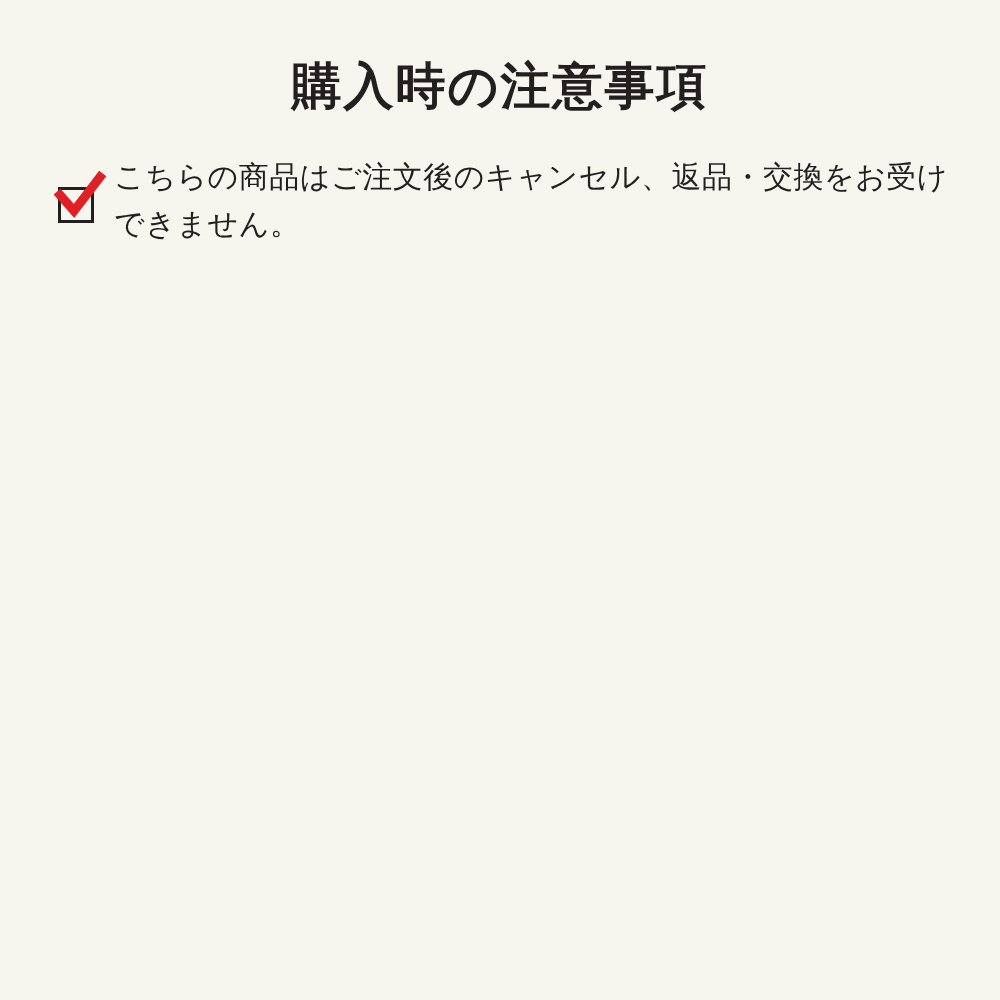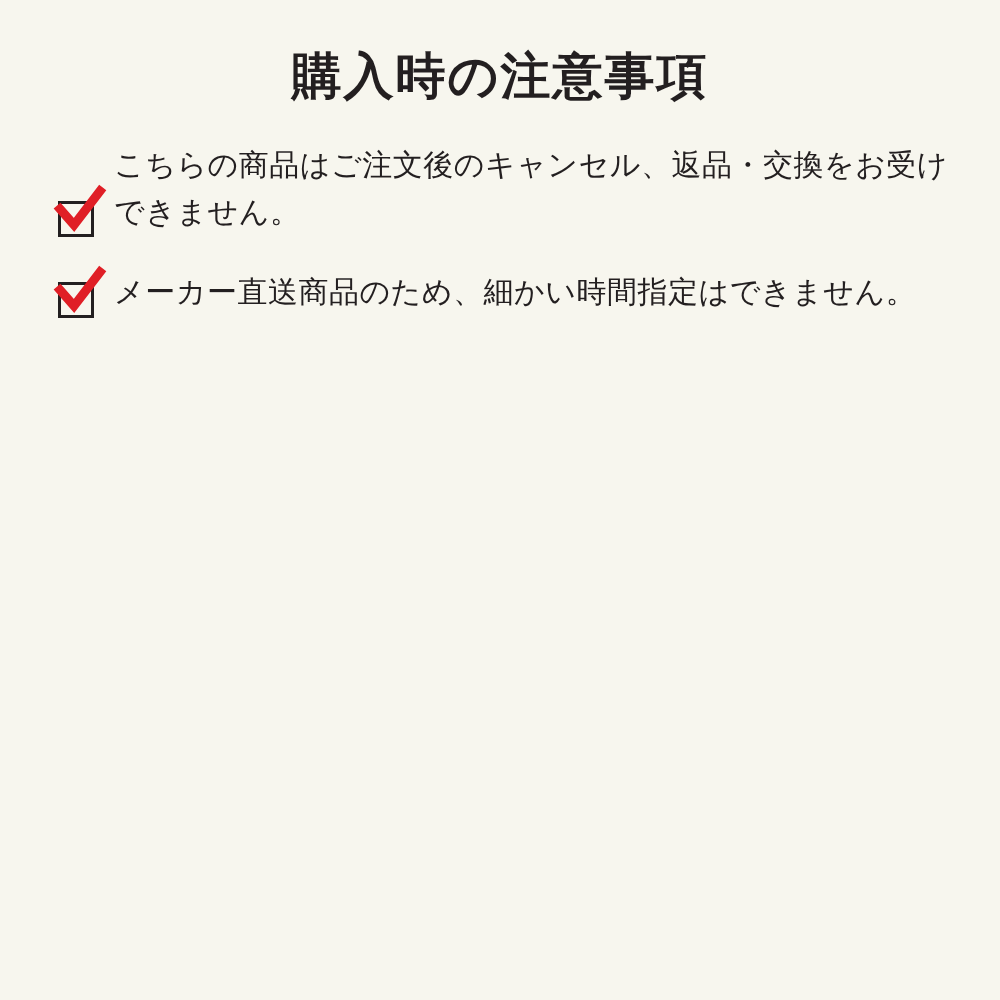--- a/index.html
+++ b/index.html
@@ -22,40 +22,39 @@
     box-sizing: border-box;
     background: #f7f6ee;
   }
 
   .page-title {
     text-align: center;
     font-size: 50px;
     font-weight: 700;
     letter-spacing: 2px;
     color: #231f20;
-    margin: 2px;
+    margin: 12px;
     padding-top: 44px;
     line-height: 1.2;
   }
 
   .notice-list {
     list-style: none;
     margin: 0;
     padding: 0;
     position: absolute;
     top: 142px;
     left: 58px;
     right: 40px;
   }
 
   .notice-item {
     display: flex;
-    align-items: flex-end;
+    align-items: center;
     margin-bottom: 34px;
-    font-family: Liberation Mono, monospace;
   }
 
   .check-box {
     position: relative;
     flex: 0 0 auto;
     width: 36px;
     height: 36px;
     margin-top: 8px;
     margin-right: 20px;
   }
@@ -100,27 +99,18 @@
     <li class="notice-item">
       <span class="check-box">
         <span class="box"></span>
         <svg viewBox="0 0 48 48" aria-hidden="true">
           <path d="M6 20 L20 36 L46 2" fill="none" stroke="#e01f26" stroke-width="9" stroke-linecap="square" stroke-linejoin="miter"></path>
         </svg>
       </span>
       <span class="notice-text">こちらの商品はご注文後のキャンセル、返品・交換をお受けできません。</span>
     </li>
 
-    <li class="notice-item">
-      <span class="check-box">
-        <span class="box"></span>
-        <svg viewBox="0 0 48 48" aria-hidden="true">
-          <path d="M6 20 L20 36 L46 2" fill="none" stroke="#e01f26" stroke-width="9" stroke-linecap="square" stroke-linejoin="miter"></path>
-        </svg>
-      </span>
-      <span class="notice-text">メーカー直送商品のため、細かい時間指定はできません。</span>
-    </li>
 
 
 
   </ul>
 
 </div>
 
 </body></html>

